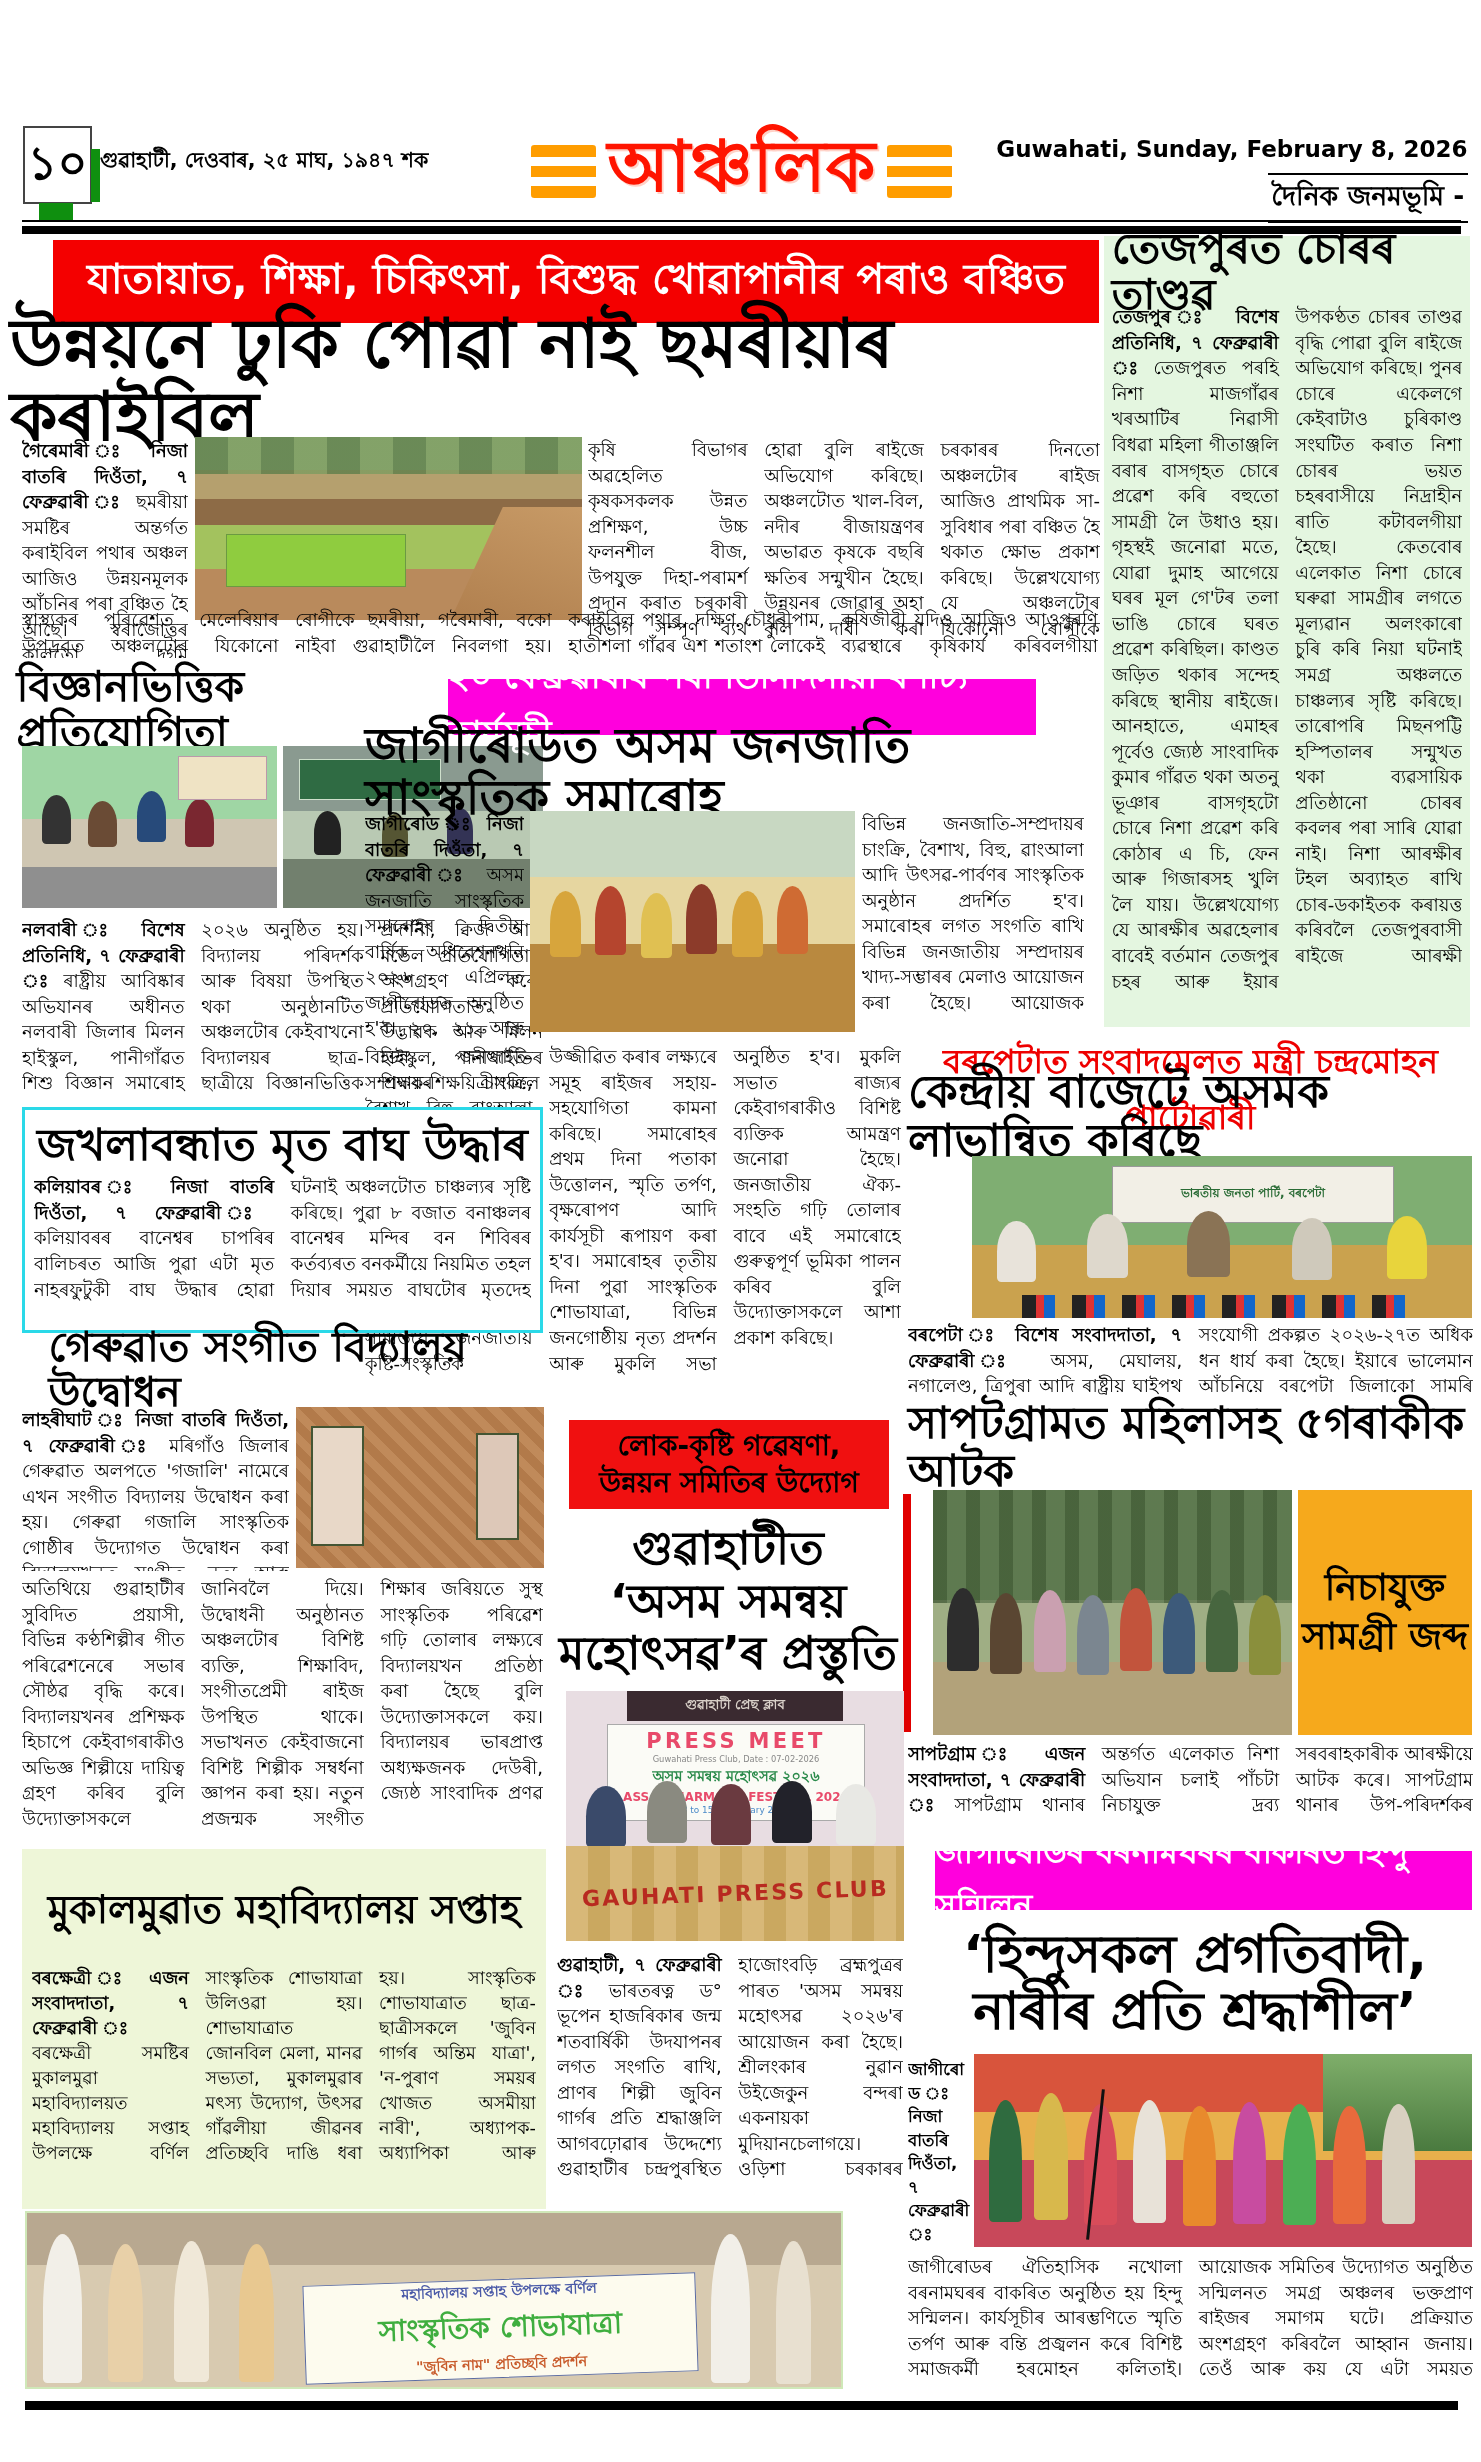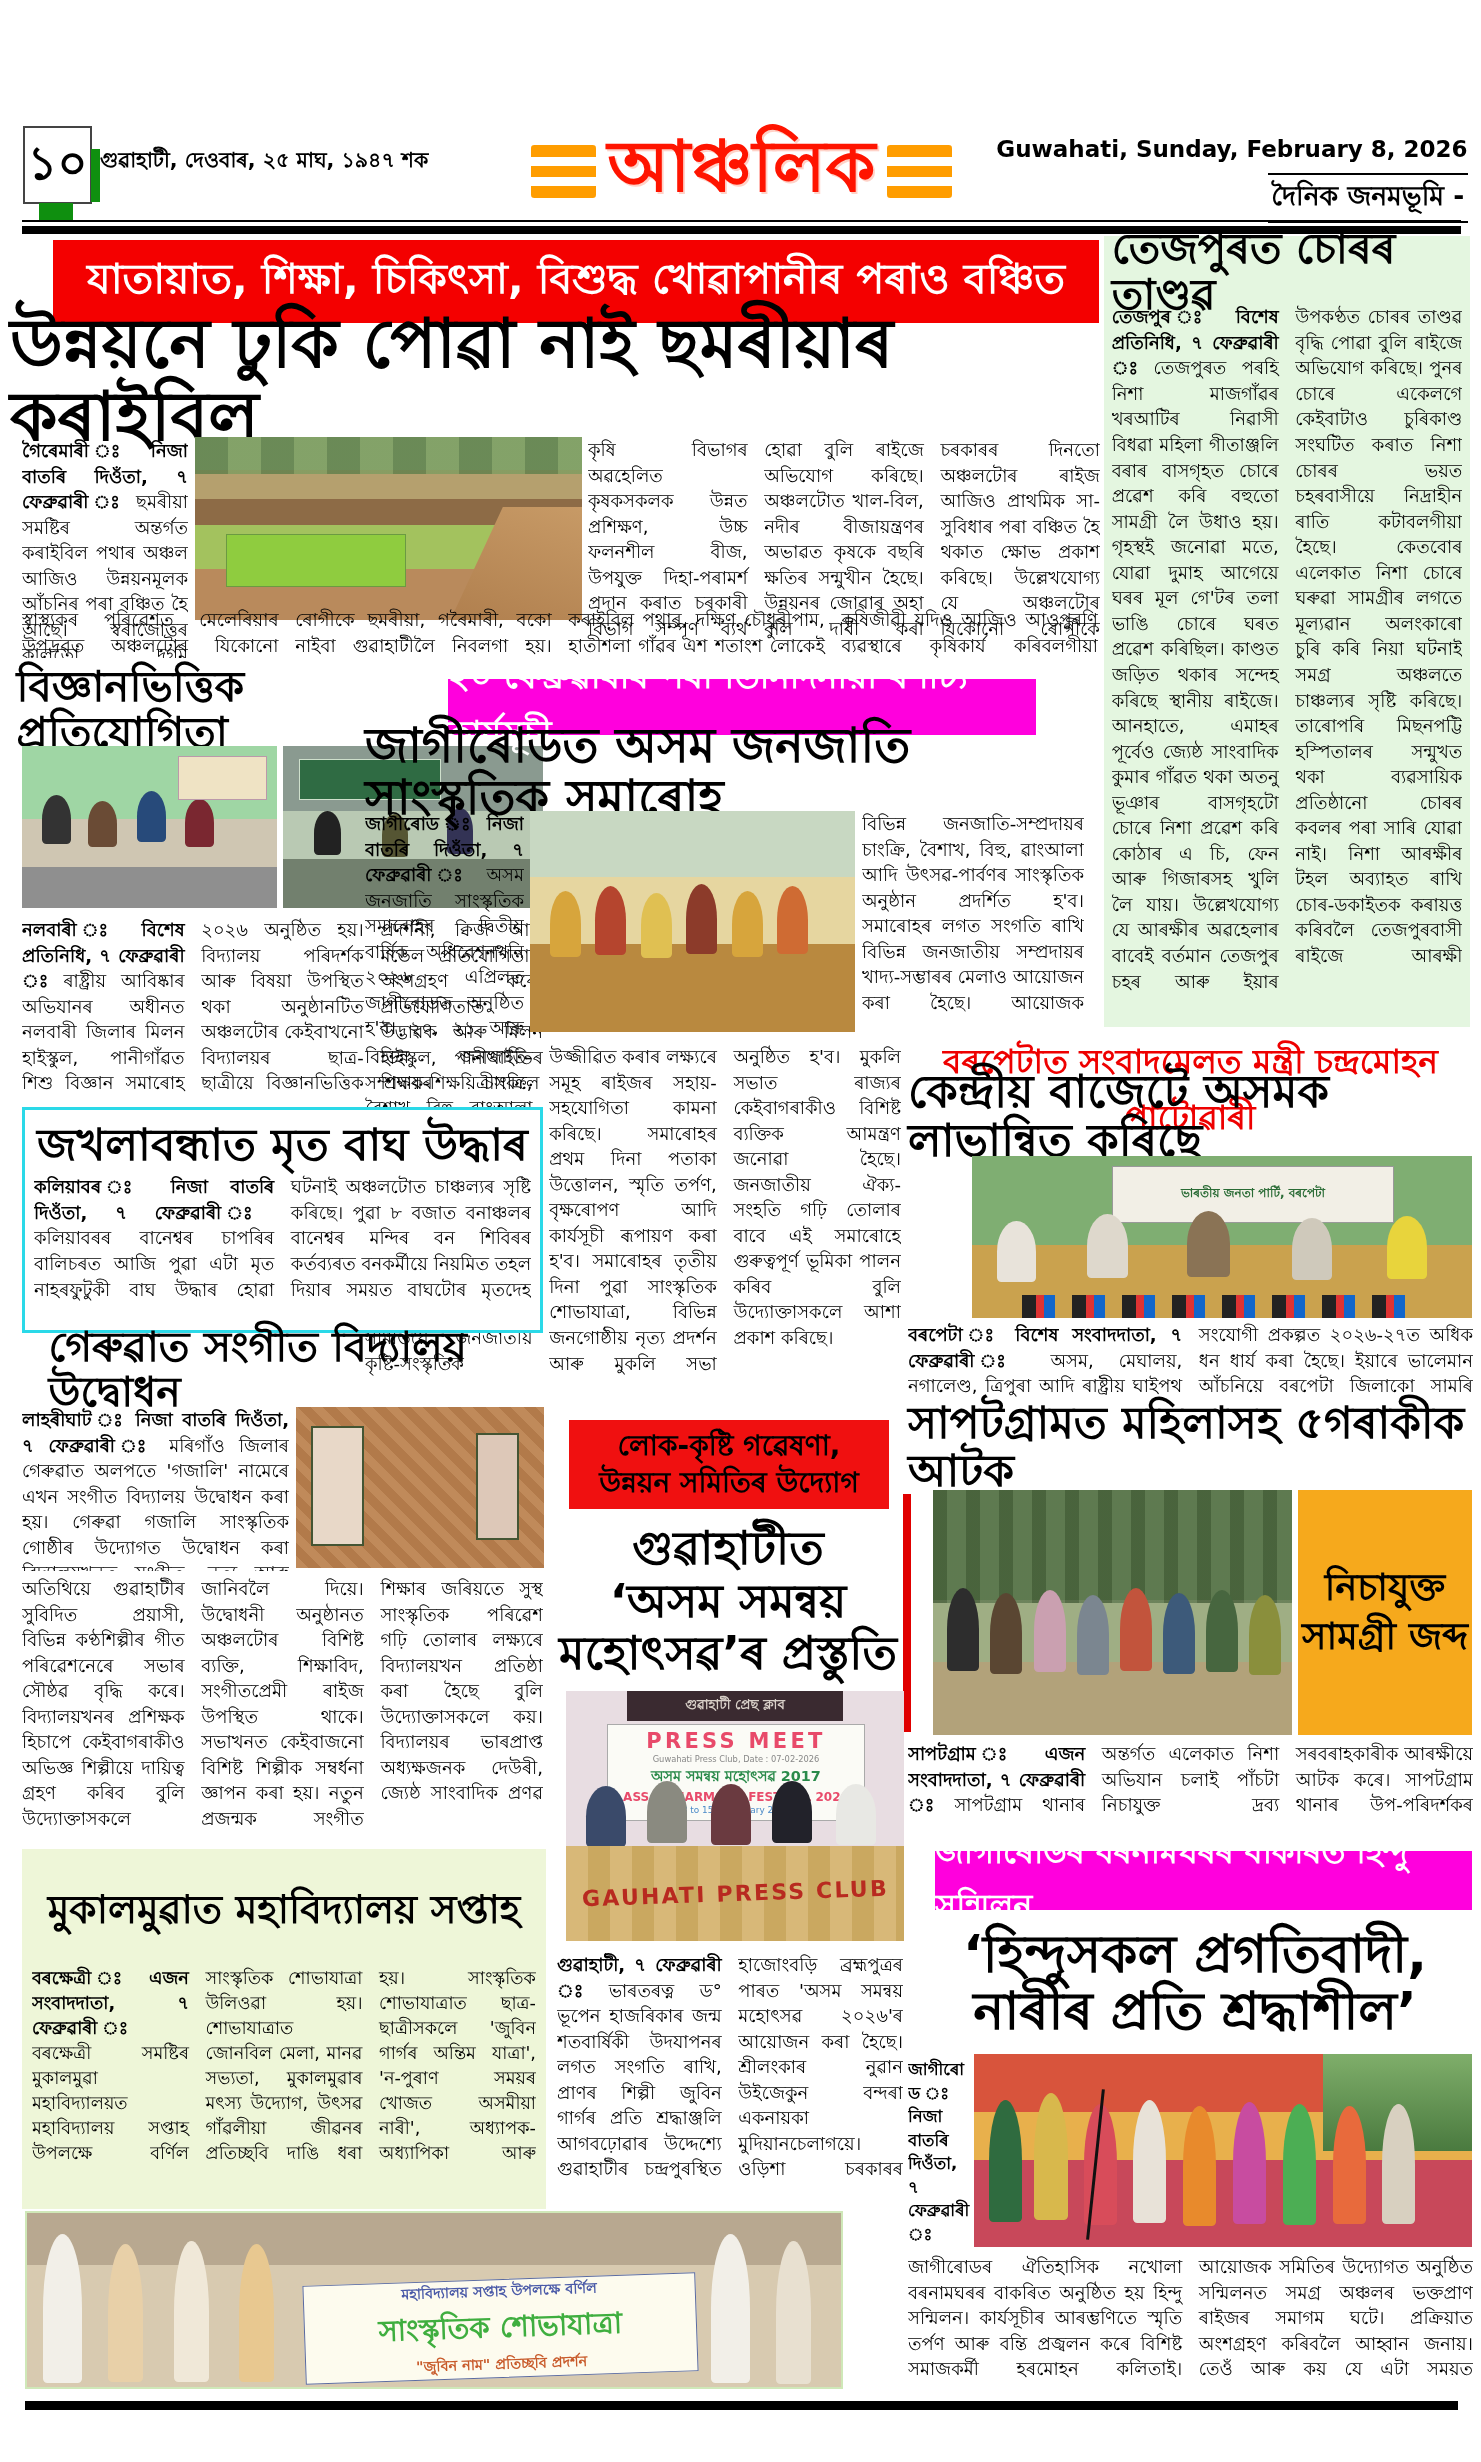--- a/index.html
+++ b/index.html
@@ -288,21 +288,21 @@
   </div>
 
   <div class="abs photo" style="left:566px;top:1691px;width:338px;height:250px;background:#e8dde2;">
     <div class="abs" style="left:18%;top:0;width:64%;height:12%;background:#3a2a30;display:flex;align-items:center;justify-content:center;">
       <span style="color:#d8d0c8;font-size:13.3px;font-weight:bold;">গুৱাহাটী প্ৰেছ ক্লাব</span>
     </div>
     <div class="abs" style="left:12%;top:13%;width:76%;height:38%;background:#fbfbf6;border:1.1px solid #aaa;
                 display:flex;flex-direction:column;align-items:center;justify-content:center;gap:1.1px;">
       <span style="color:#e84a6a;font-size:21px;font-weight:bold;letter-spacing:3.3px;">PRESS MEET</span>
       <span style="color:#888;font-size:8.3px;">Guwahati Press Club, Date : 07-02-2026</span>
-      <span style="color:#2a8a4a;font-size:14.4px;font-weight:bold;">অসম সমন্বয় মহোৎসৱ 2017</span>
+      <span style="color:#2a8a4a;font-size:14.4px;font-weight:bold;">অসম সমন্বয় মহোৎসৱ ২০২৬</span>
       <span style="color:#e84a6a;font-size:12px;font-weight:bold;">ASSAM HARMONY FESTIVAL 2026</span>
       <span style="color:#4a8ac8;font-size:8.9px;">8 to 15th February 2026</span>
     </div>
     <div class="head-fig" style="left:6%;top:38%;width:40px;height:61px;background:#3a4a6a;"></div>
     <div class="head-fig" style="left:24%;top:36%;width:40px;height:62px;background:#8a8a80;"></div>
     <div class="head-fig" style="left:43%;top:37%;width:40px;height:61px;background:#6a3a40;"></div>
     <div class="head-fig" style="left:61%;top:36%;width:40px;height:62px;background:#22222a;"></div>
     <div class="head-fig" style="left:80%;top:37%;width:40px;height:61px;background:#e8e8e4;"></div>
     <div class="abs" style="left:0;bottom:0;width:100%;height:38%;background:repeating-linear-gradient(90deg,#d8b878 0 22px,#caa860 22px 44px);
                 display:flex;align-items:center;justify-content:center;">

